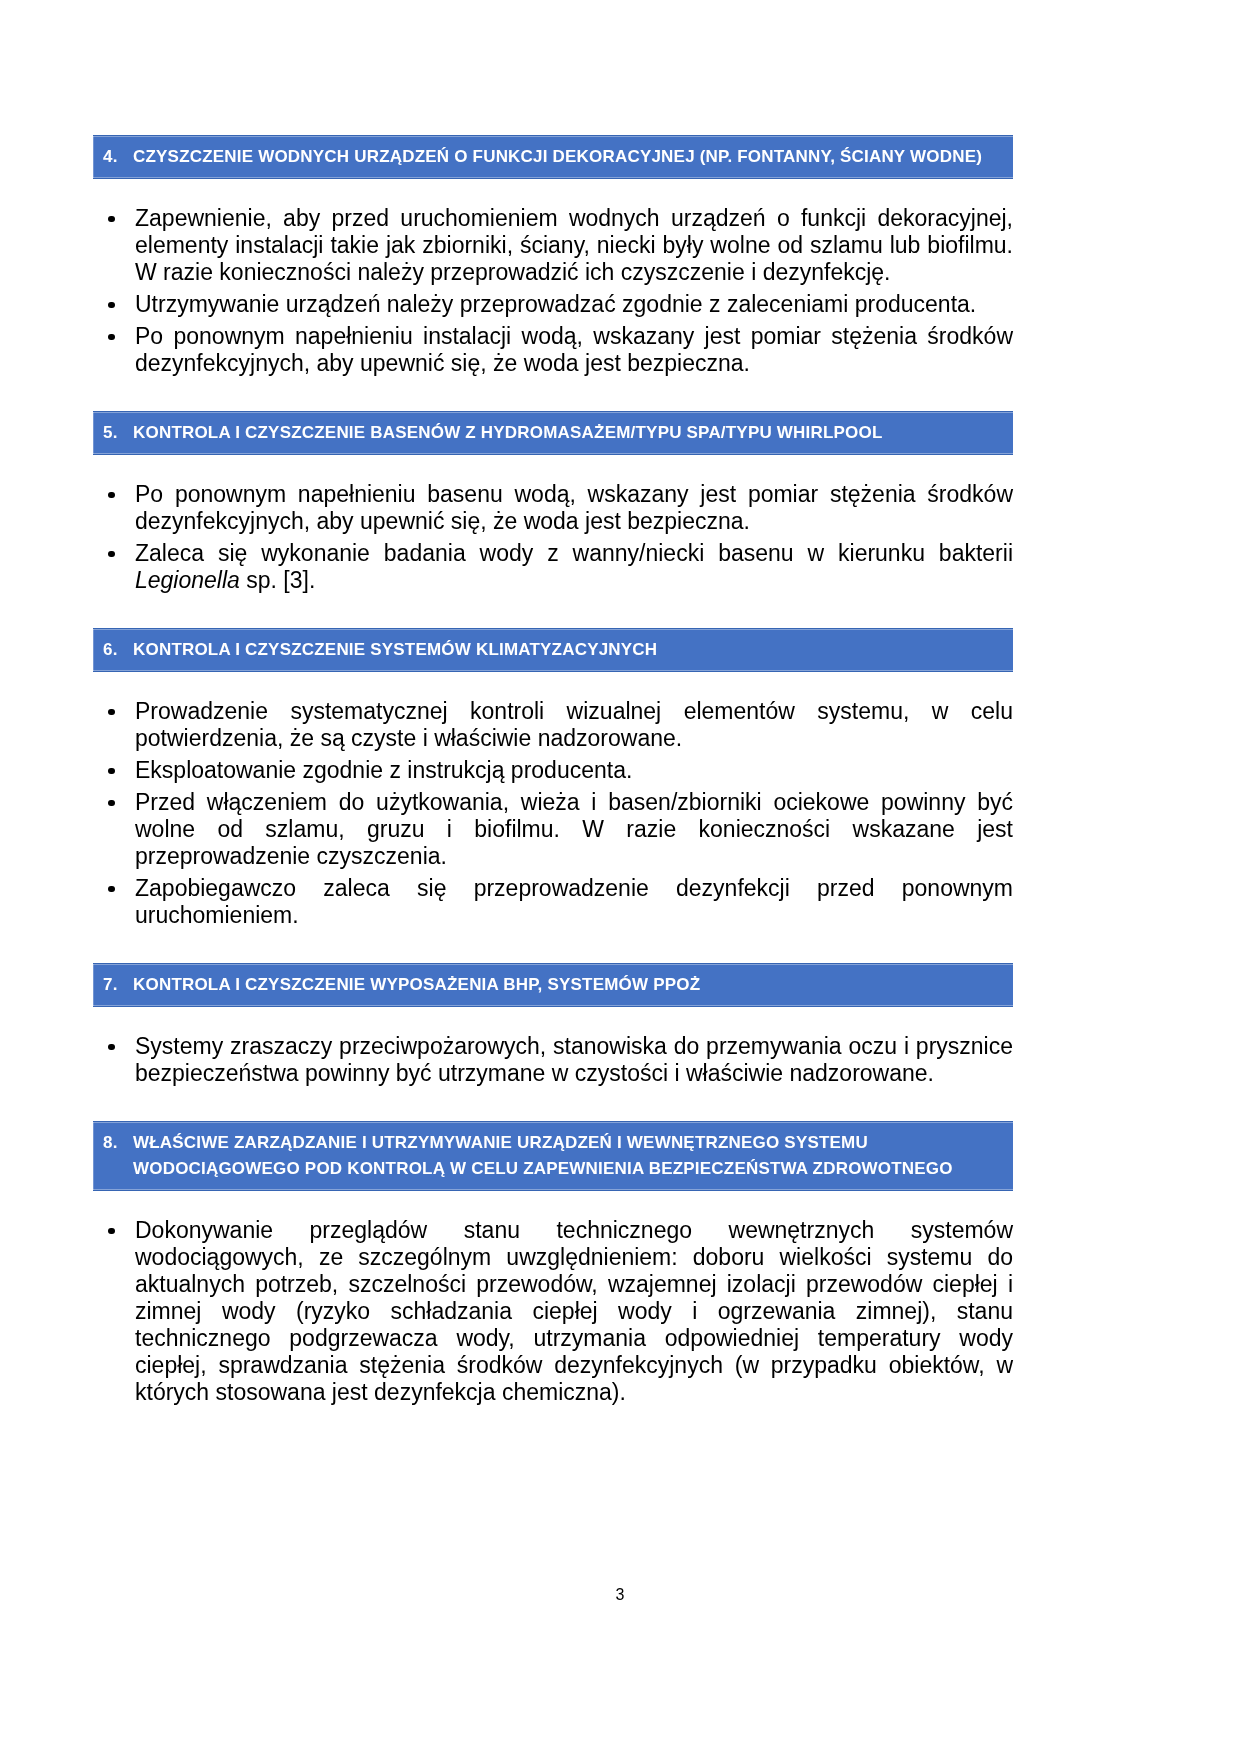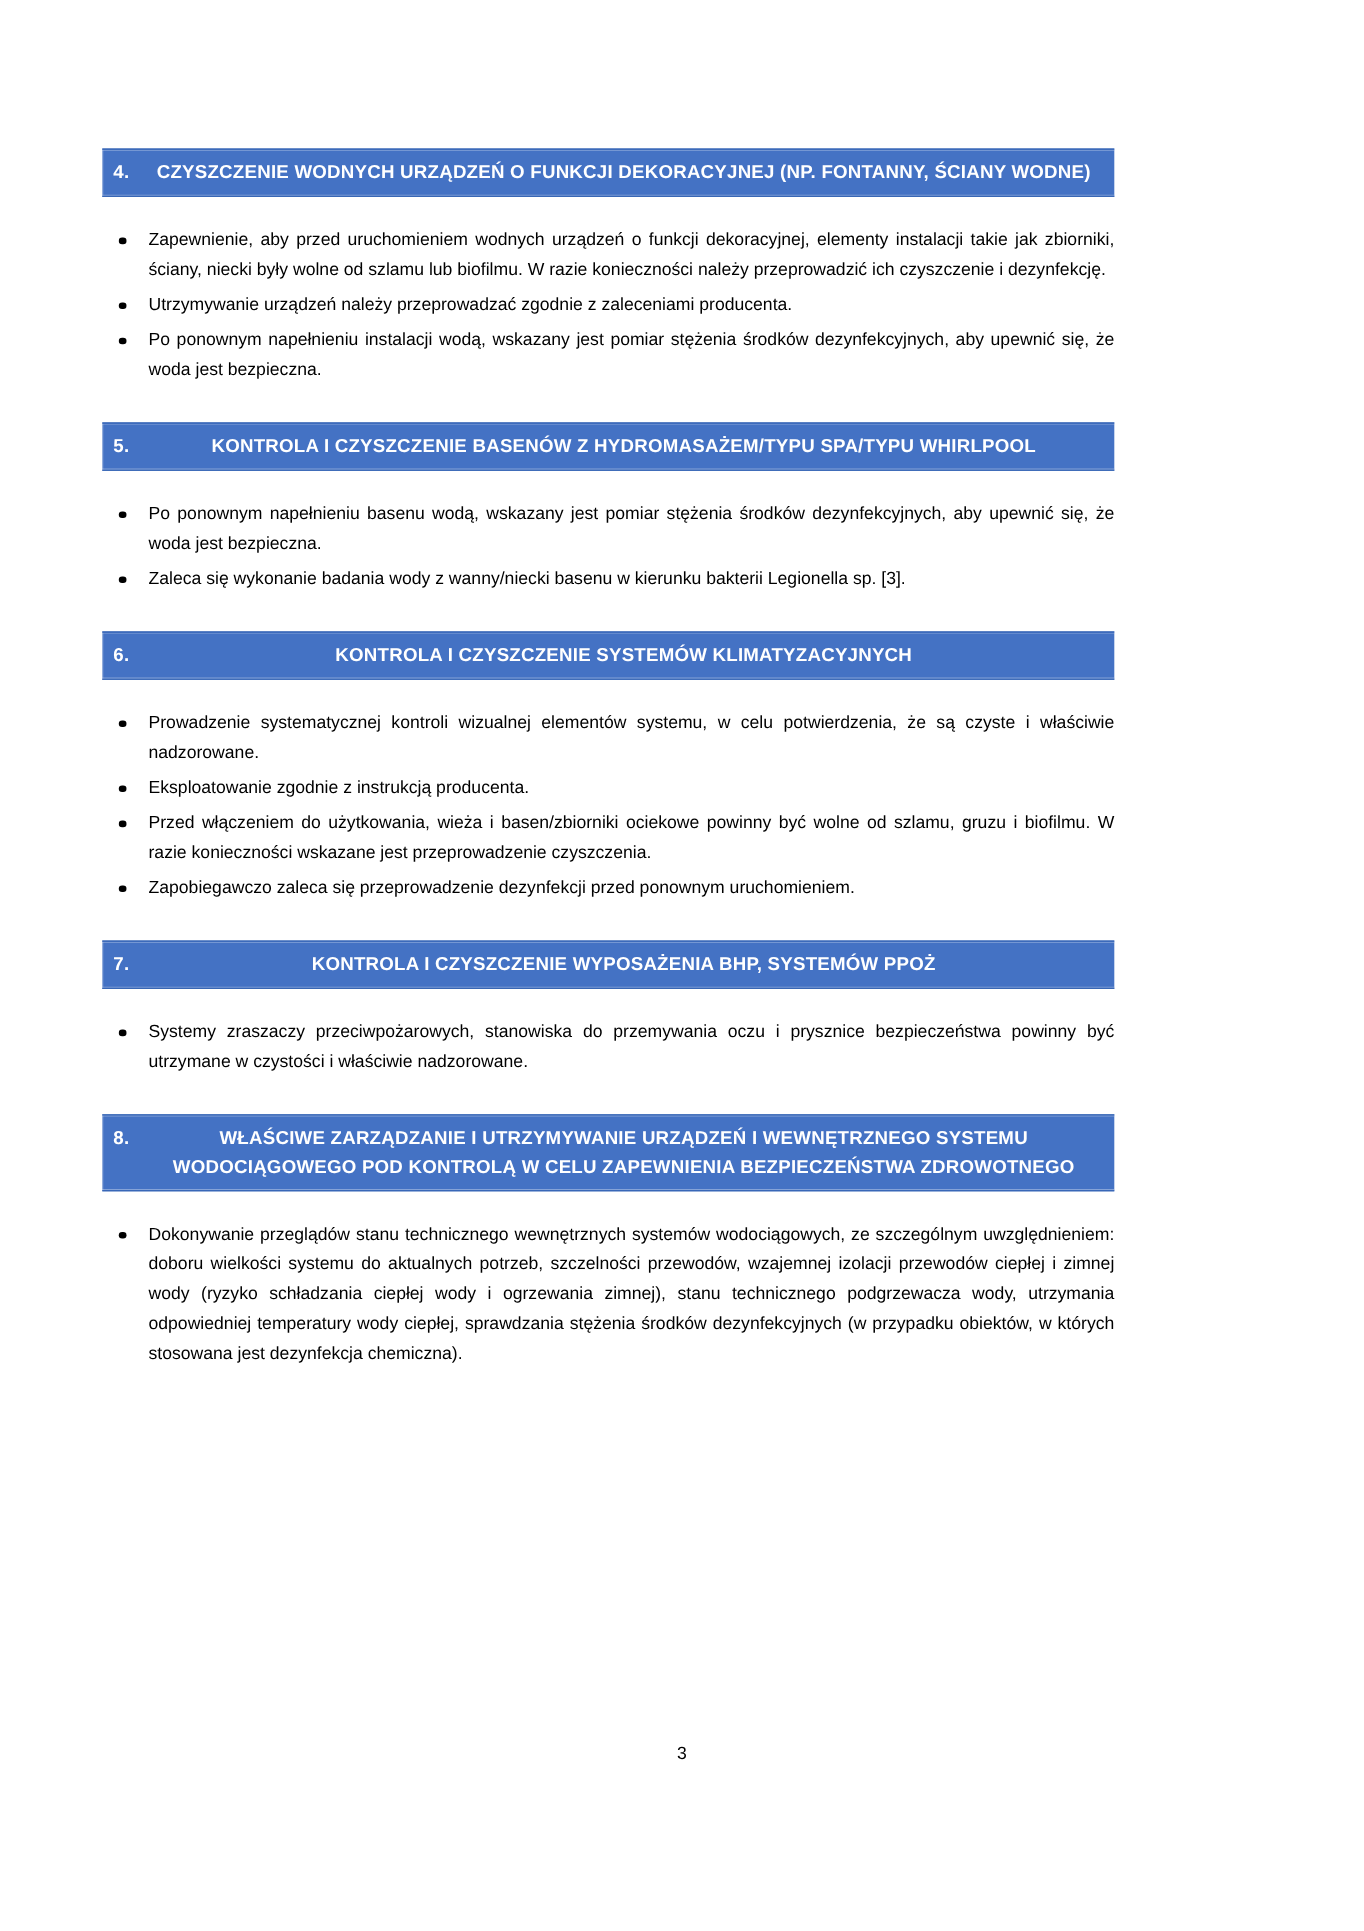--- a/index.html
+++ b/index.html
@@ -24,43 +24,43 @@
     color:#fff;
     font-weight:bold;
     font-size:17px;
     line-height:26px;
     letter-spacing:.2px;
     padding:8px 12px 8px 10px;
     display:flex;
     align-items:flex-start;
   }
   .hnum{flex:0 0 30px;}
-  .htext{flex:1;text-align:center;}
+  .htext{flex:1;}
   ul.bullets{
     list-style:none;
     margin:26px 0 34px 0;
     padding:0;
   }
   ul.bullets li{
     position:relative;
     padding-left:42px;
-    font-size:16px;
+    font-size:23px;
     line-height:27px;
     text-align:justify;
     margin:0 0 5px 0;
   }
   ul.bullets li::before{
     content:"";
     position:absolute;
     left:15px; top:10.5px;
     width:6.5px; height:6.5px;
     border-radius:50%;
     background:#000;
   }
-  .it{}
+  .it{font-style:italic;}
   .page-footer{
     position:absolute;
     left:0; top:1585px;
     width:1240px;
     text-align:center;
     font-size:16px;
     line-height:20px;
   }
 </style>
 </head>

